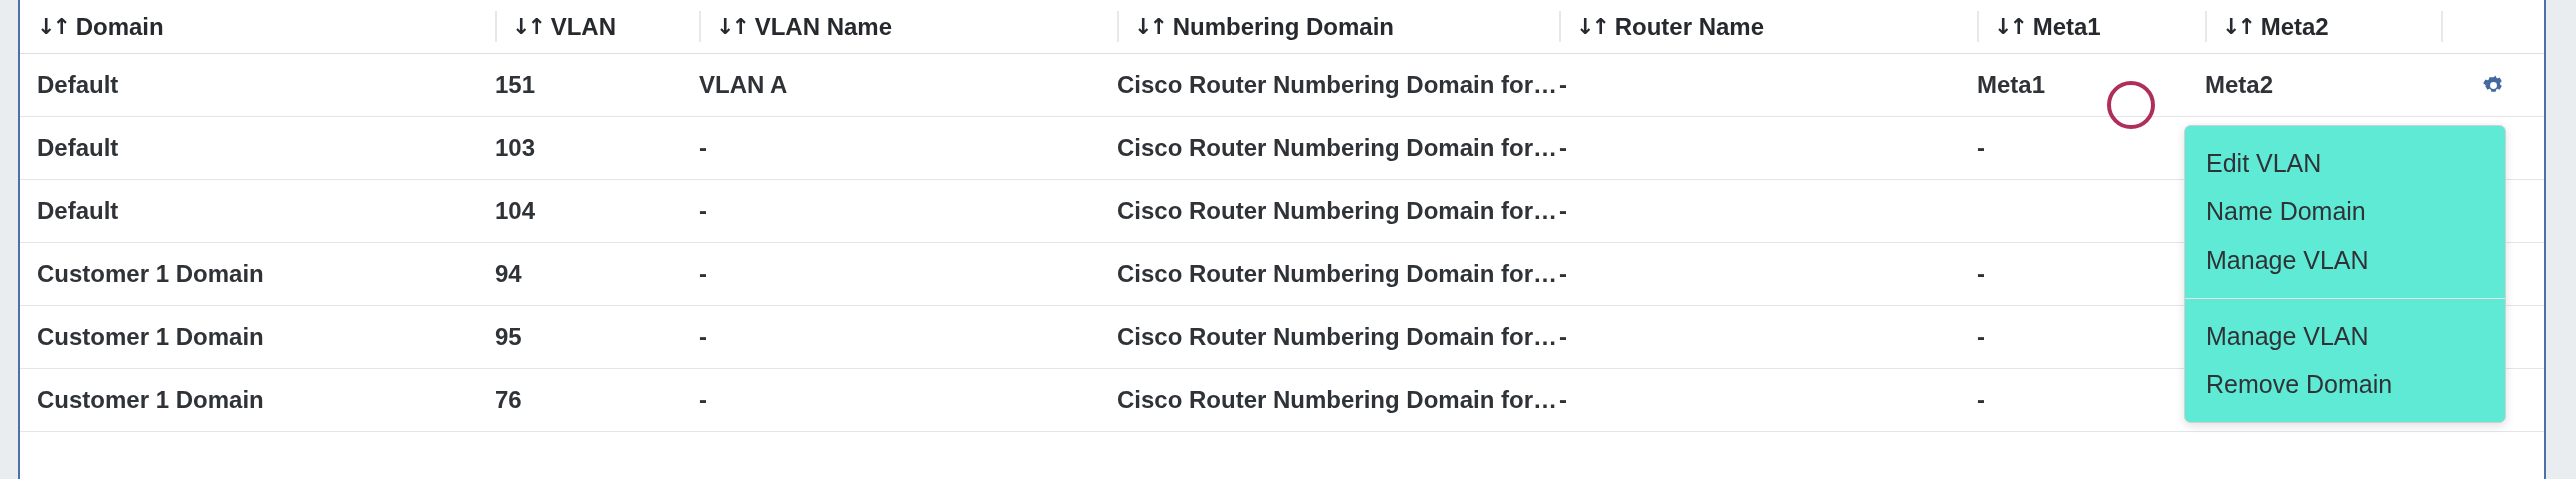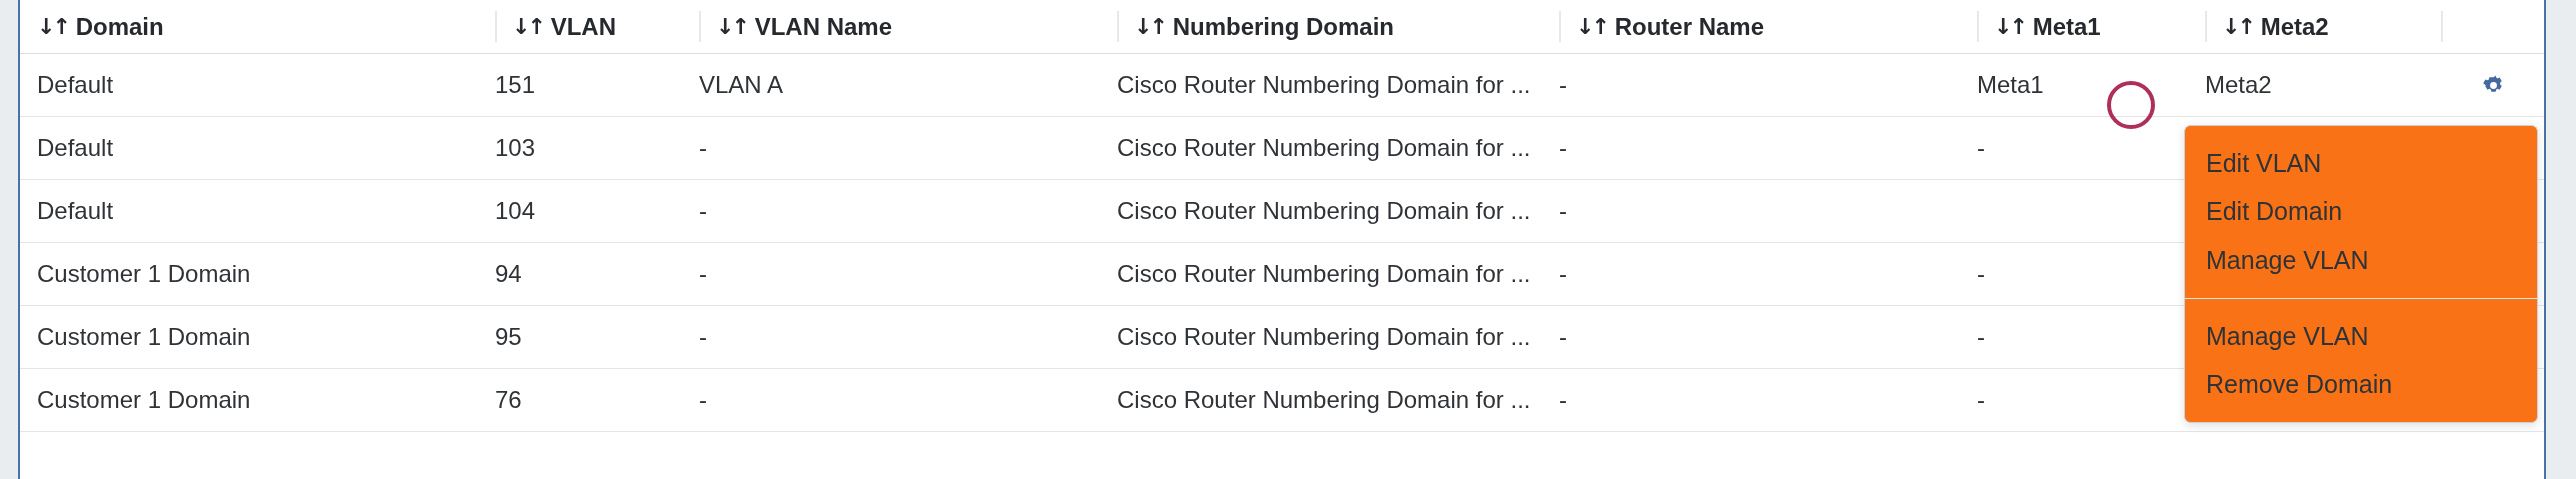--- a/index.html
+++ b/index.html
@@ -58,20 +58,21 @@
     border-bottom: 1px solid #e3e5e8;
   }
 
   .cell {
     position: relative;
     flex: 0 0 auto;
     font-size: 24px;
     color: #2f3337;
     white-space: nowrap;
     overflow: hidden;
+    font-weight: bold;
   }
 
   .header-row .cell {
     font-weight: bold;
     font-size: 24px;
     color: #26292d;
     display: flex;
     align-items: center;
     height: 38px;
   }
@@ -132,22 +133,22 @@
     display: block;
     cursor: pointer;
   }
   .gear svg { display: block; width: 25px; height: 25px; }
 
   
   .dropdown {
     position: absolute;
     left: 2164px;
     top: 125px;
-    width: 354px;
-    background: #f97316;
+    width: 322px;
+    background: #5eead4;
     border: 1px solid #cdd0d4;
     border-radius: 6.7px;
     box-shadow: 0 2.9px 9.5px rgba(0,0,0,0.12);
     padding: 13.3px 0 13.3px 0;
     z-index: 40;
   }
 
   .menu-item {
     padding: 8.6px 0 8.6px 21px;
     font-size: 25px;
@@ -323,21 +324,21 @@
               <path d="M14.1 2.3l.35 2.1c.5.2.97.47 1.4.8l2-.8 2.1 3.6-1.65 1.35c.05.28.07.55.07.85s-.02.57-.07.85l1.65 1.35-2.1 3.6-2-.8c-.43.33-.9.6-1.4.8l-.35 2.1h-4.2l-.35-2.1c-.5-.2-.97-.47-1.4-.8l-2 .8-2.1-3.6 1.65-1.35A6.3 6.3 0 013.7 12c0-.3.02-.57.07-.85L2.12 9.8l2.1-3.6 2 .8c.43-.33.9-.6 1.4-.8l.35-2.1h4.13zM12 8.7A3.3 3.3 0 1012 15.3 3.3 3.3 0 0012 8.7z"></path>
             </svg>
           </span>
         </div>
       </div>
 
     </div>
 
     <div class="dropdown">
       <div class="menu-item">Edit VLAN</div>
-      <div class="menu-item">Edit Domain</div>
+      <div class="menu-item">Name Domain</div>
       <div class="menu-item">Manage VLAN</div>
       <div class="menu-sep"></div>
       <div class="menu-item">Manage VLAN</div>
       <div class="menu-item">Remove Domain</div>
     </div>
 
   </div>
 
   <div class="annot-circle"></div>
 

